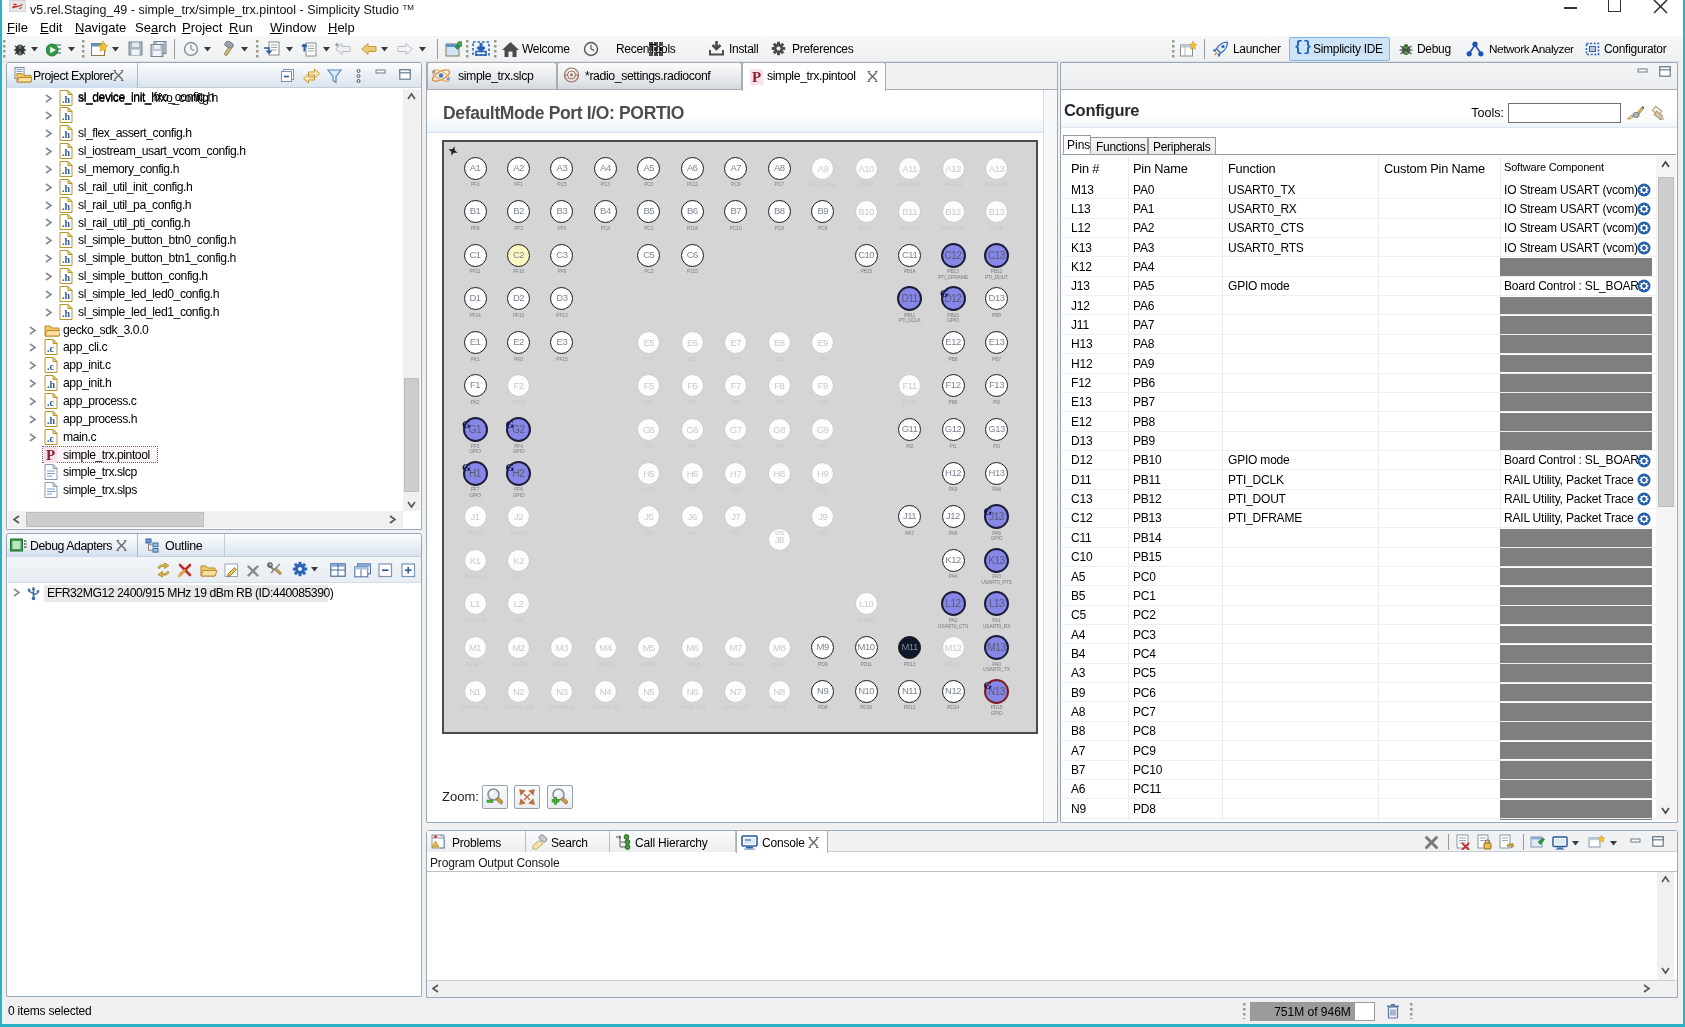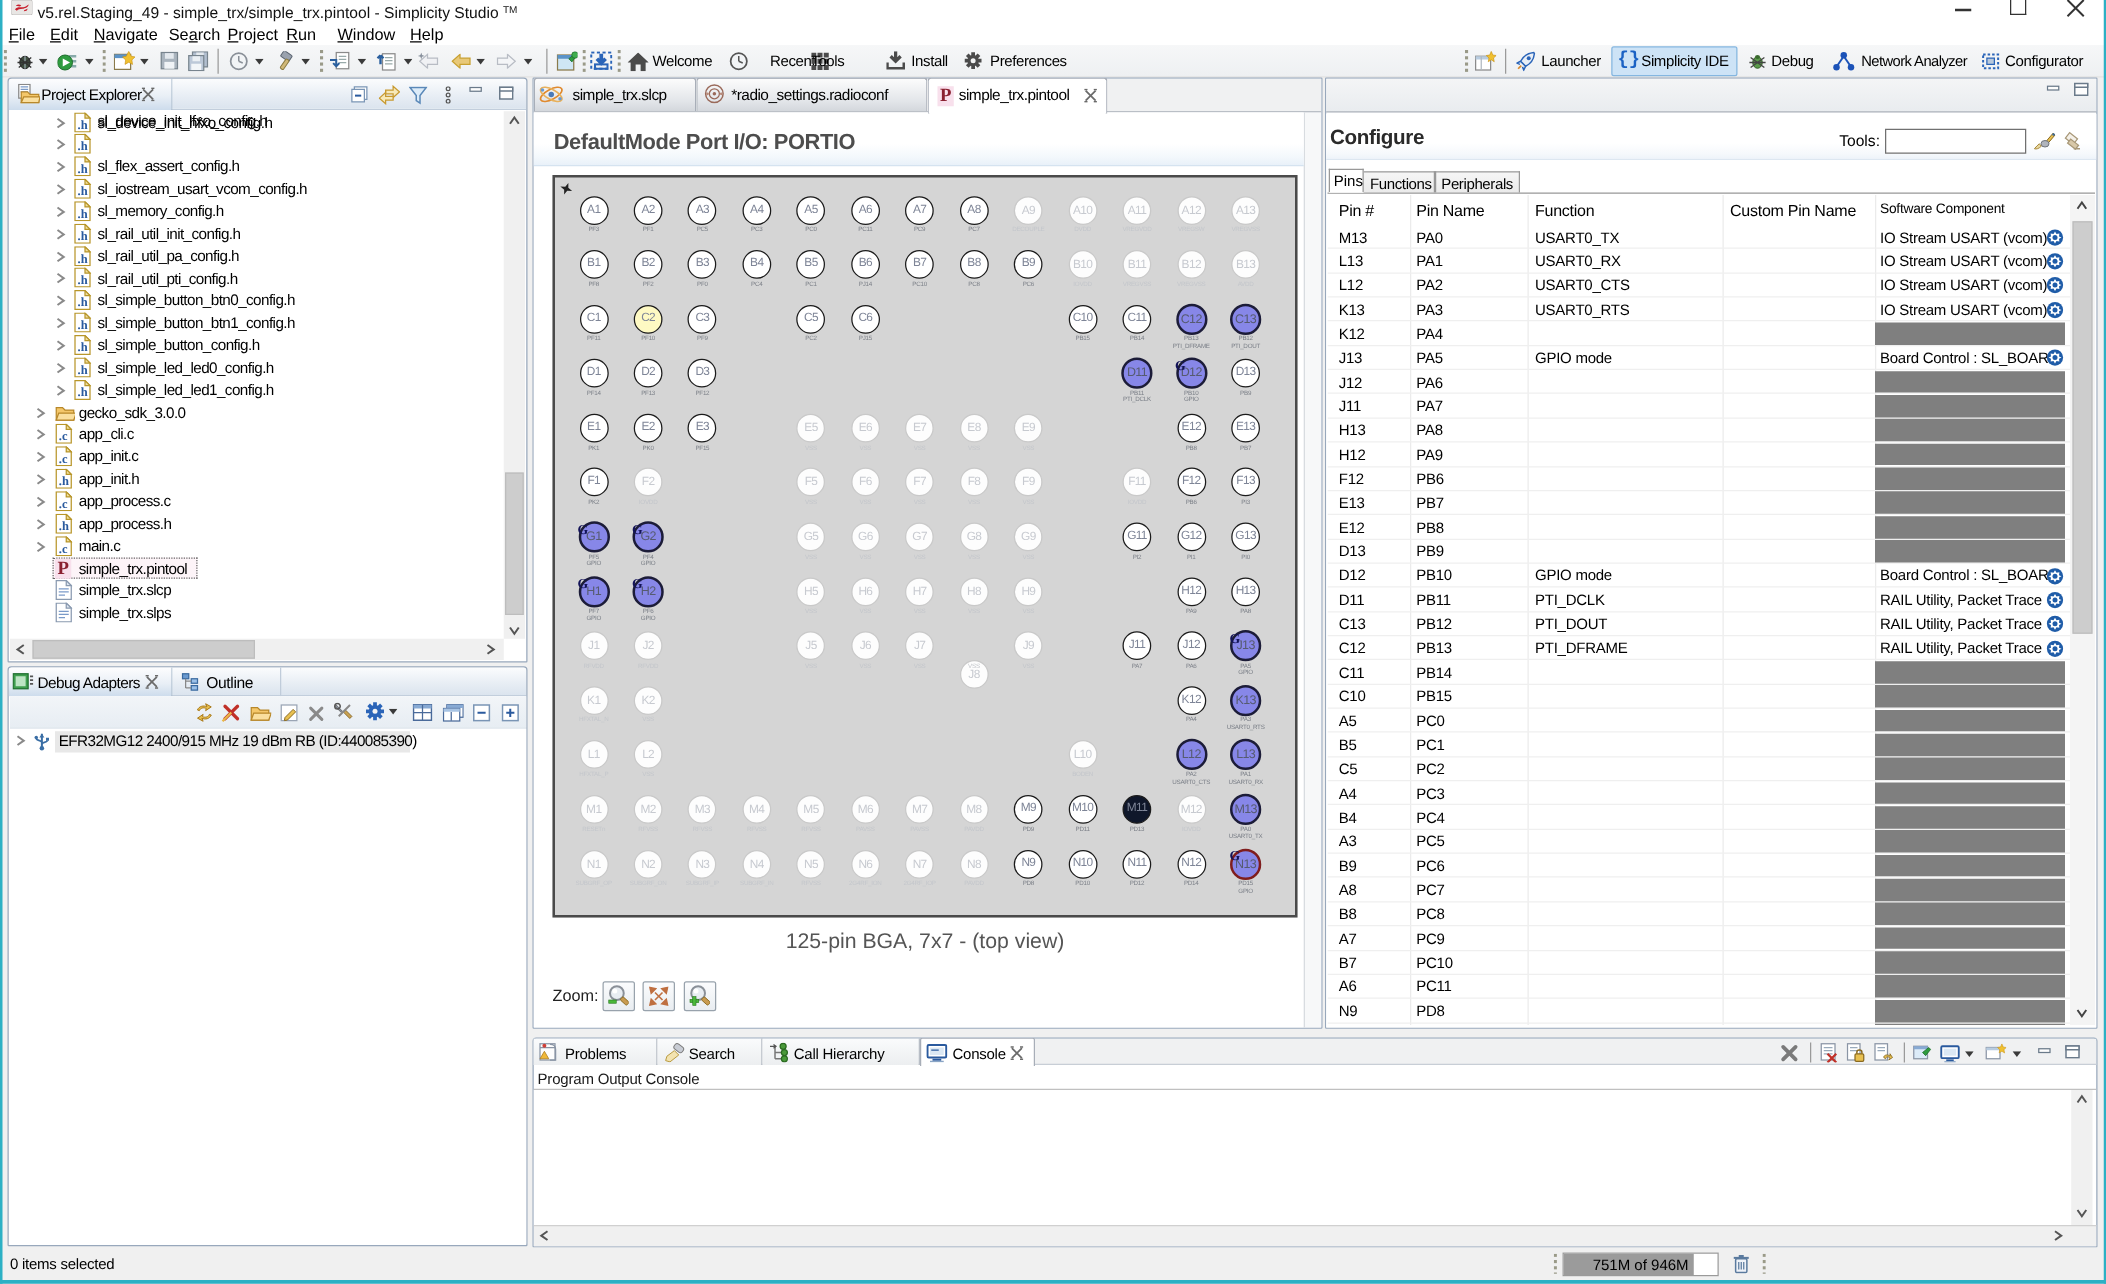--- a/index.html
+++ b/index.html
@@ -941,21 +941,20 @@
 <div class="plabel" style="left:784.7px;top:705.2px;color:#7d8189">PD8</div>
 <div class="pin" style="left:854.6px;top:679.5px;width:23px;height:23px;background:#fff;border:1.8px solid #1b1b1b;font-size:9.5px;line-height:20px;color:#7e8597;letter-spacing:-0.5px">N10</div>
 <div class="plabel" style="left:828.1px;top:705.2px;color:#7d8189">PD10</div>
 <div class="pin" style="left:898.1px;top:679.5px;width:23px;height:23px;background:#fff;border:1.8px solid #1b1b1b;font-size:9.5px;line-height:20px;color:#7e8597;letter-spacing:-0.5px">N11</div>
 <div class="plabel" style="left:871.6px;top:705.2px;color:#7d8189">PD12</div>
 <div class="pin" style="left:941.5px;top:679.5px;width:23px;height:23px;background:#fff;border:1.8px solid #1b1b1b;font-size:9.5px;line-height:20px;color:#7e8597;letter-spacing:-0.5px">N12</div>
 <div class="plabel" style="left:915.0px;top:705.2px;color:#7d8189">PD14</div>
 <div class="pin" style="left:984.0px;top:678.5px;width:25px;height:25px;background:#8787e8;border:2px solid #7f1d1d;font-size:10px;line-height:21px;color:#565b70;letter-spacing:-0.5px">N13</div>
 <div class="plabel" style="left:958.5px;top:705.2px;color:#797e86">PD15<br>GPIO</div>
 <div class="abs" style="left:983.5px;top:680.0px;font-family:'Liberation Serif',serif;font-weight:bold;font-size:11px;line-height:11px;color:#131358">G</div>
-<div class="txt" style="left:442px;top:743px;width:596px;text-align:center;font-size:17px;color:#555">125-pin BGA, 7x7 - (top view)</div>
 <div class="txt" style="left:442px;top:789px;font-size:13px;color:#222">Zoom:</div>
 <div class="abs" style="left:482px;top:785px;width:26px;height:24px;background:linear-gradient(#fbfcfd,#e9edf1);border:1px solid #98a2ac;border-radius:2px"></div>
 <svg style="position:absolute;left:486px;top:788px" width="17" height="17" viewBox="0 0 17 17">
       <circle cx="7.5" cy="6.5" r="5.5" fill="#e8edf2" stroke="#8a9098" stroke-width="1.6"></circle>
 <circle cx="5.8" cy="4.8" r="2" fill="#fff"></circle>
 <rect x="11" y="9.5" width="7" height="3.4" rx="1" fill="#c89a50" stroke="#8a6a20" stroke-width="0.7" transform="rotate(42 12 11)"></rect>
       <rect x="1" y="12" width="6" height="2.6" fill="#4ab83a" stroke="#2a7a20" stroke-width="0.5"></rect>
     </svg>
 <div class="abs" style="left:514px;top:785px;width:26px;height:24px;background:linear-gradient(#fbfcfd,#e9edf1);border:1px solid #98a2ac;border-radius:2px"></div>
 <svg style="position:absolute;left:519px;top:789px" width="16" height="16" viewBox="0 0 16 16">

